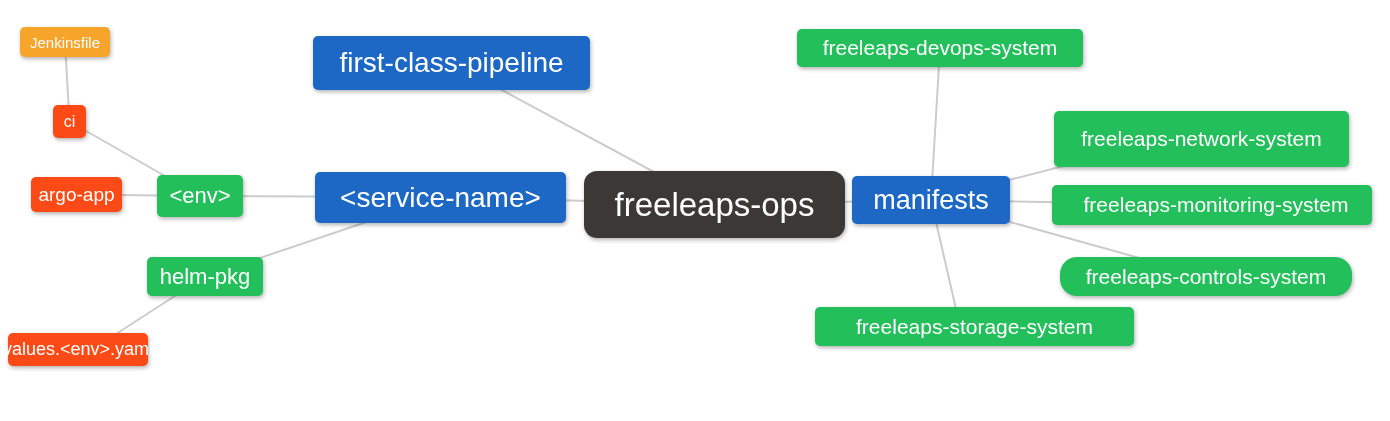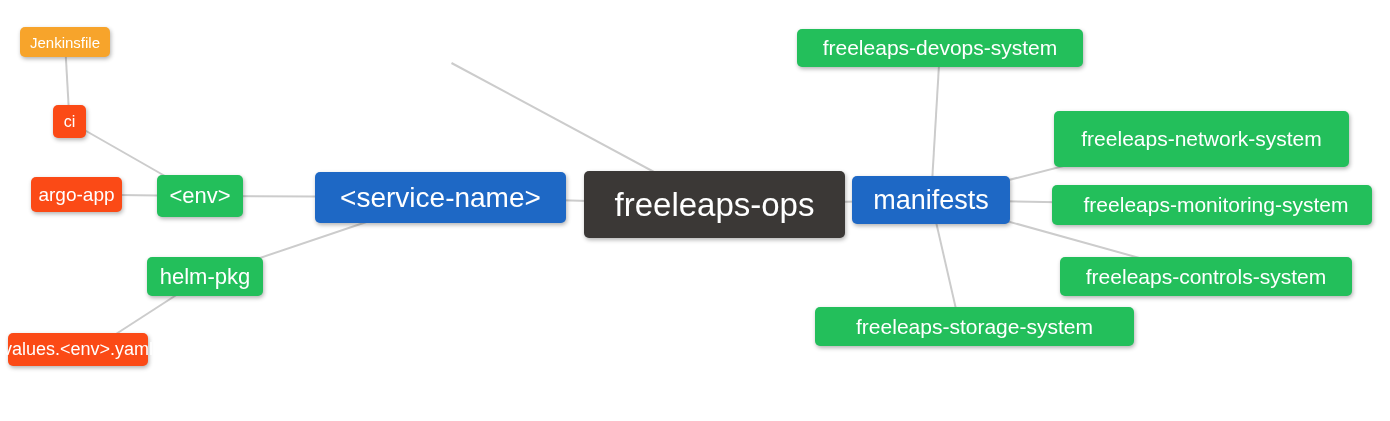--- a/index.html
+++ b/index.html
@@ -59,21 +59,22 @@
       <line x1="931" y1="200" x2="1212" y2="205" stroke="#cccccc" stroke-width="2"></line>
       <line x1="931" y1="200" x2="1206" y2="276.5" stroke="#cccccc" stroke-width="2"></line>
       <line x1="931" y1="200" x2="960" y2="326.5" stroke="#cccccc" stroke-width="2"></line>
     </svg>
 <div class="node" style="left: 20px; top: 27px; width: 90px; height: 30px; font-size: 15px; background: rgb(247, 164, 43); color: rgb(255, 255, 255);">Jenkinsfile</div>
     <div class="node" style="left: 53px; top: 105px; width: 33px; height: 33px; font-size: 16px; background: rgb(251, 74, 22); color: rgb(255, 255, 255);">ci</div>
     <div class="node" style="left: 31px; top: 177px; width: 91px; height: 35px; font-size: 19px; background: rgb(251, 74, 22); color: rgb(255, 255, 255);">argo-app</div>
     <div class="node" style="left: 157px; top: 175px; width: 86px; height: 42px; font-size: 22px; background: rgb(35, 191, 91); color: rgb(255, 255, 255);">&lt;env&gt;</div>
     <div class="node" style="left: 147px; top: 257px; width: 116px; height: 39px; font-size: 22px; background: rgb(35, 191, 91); color: rgb(255, 255, 255);">helm-pkg</div>
     <div class="node" style="left: 8px; top: 333px; width: 140px; height: 33px; font-size: 18px; background: rgb(251, 74, 22); color: rgb(255, 255, 255);">values.&lt;env&gt;.yaml</div>
+    <div class="node" style="left: 313px; top: 36px; width: 277px; height: 54px; font-size: 28px; background: rgb(30, 104, 197); color: rgb(255, 255, 255);">first-class-pipeline</div>
     <div class="node" style="left: 315px; top: 172px; width: 251px; height: 51px; font-size: 28px; background: rgb(30, 104, 197); color: rgb(255, 255, 255);">&lt;service-name&gt;</div>
-    <div class="node" style="left: 584px; top: 171px; width: 261px; height: 67px; font-size: 33px; background: rgb(59, 56, 54); color: rgb(255, 255, 255);">freeleaps-ops</div>
+    <div class="node" style="left: 584px; top: 171px; width: 261px; height: 67px; font-size: 33px; background: rgb(59, 56, 54); color: rgb(255, 255, 255); border-radius: 13px;">freeleaps-ops</div>
     <div class="node" style="left: 852px; top: 176px; width: 158px; height: 48px; font-size: 27px; background: rgb(30, 104, 197); color: rgb(255, 255, 255);">manifests</div>
     <div class="node" style="left: 797px; top: 29px; width: 286px; height: 38px; font-size: 21px; background: rgb(35, 191, 91); color: rgb(255, 255, 255);">freeleaps-devops-system</div>
     <div class="node" style="left: 1054px; top: 111px; width: 295px; height: 56px; font-size: 21px; background: rgb(35, 191, 91); color: rgb(255, 255, 255);">freeleaps-network-system</div>
     <div class="node" style="left: 1052px; top: 185px; width: 320px; height: 40px; font-size: 21px; background: rgb(35, 191, 91); color: rgb(255, 255, 255); padding-left: 8px;">freeleaps-monitoring-system</div>
-    <div class="node" style="left: 1060px; top: 257px; width: 292px; height: 39px; font-size: 21px; background: rgb(35, 191, 91); color: rgb(255, 255, 255);">freeleaps-controls-system</div>
+    <div class="node" style="left: 1060px; top: 257px; width: 292px; height: 39px; font-size: 21px; background: rgb(35, 191, 91); color: rgb(255, 255, 255); border-radius: 17px;">freeleaps-controls-system</div>
     <div class="node" style="left: 815px; top: 307px; width: 319px; height: 39px; font-size: 21px; background: rgb(35, 191, 91); color: rgb(255, 255, 255);">freeleaps-storage-system</div>
   </div>
 
 </body></html>

